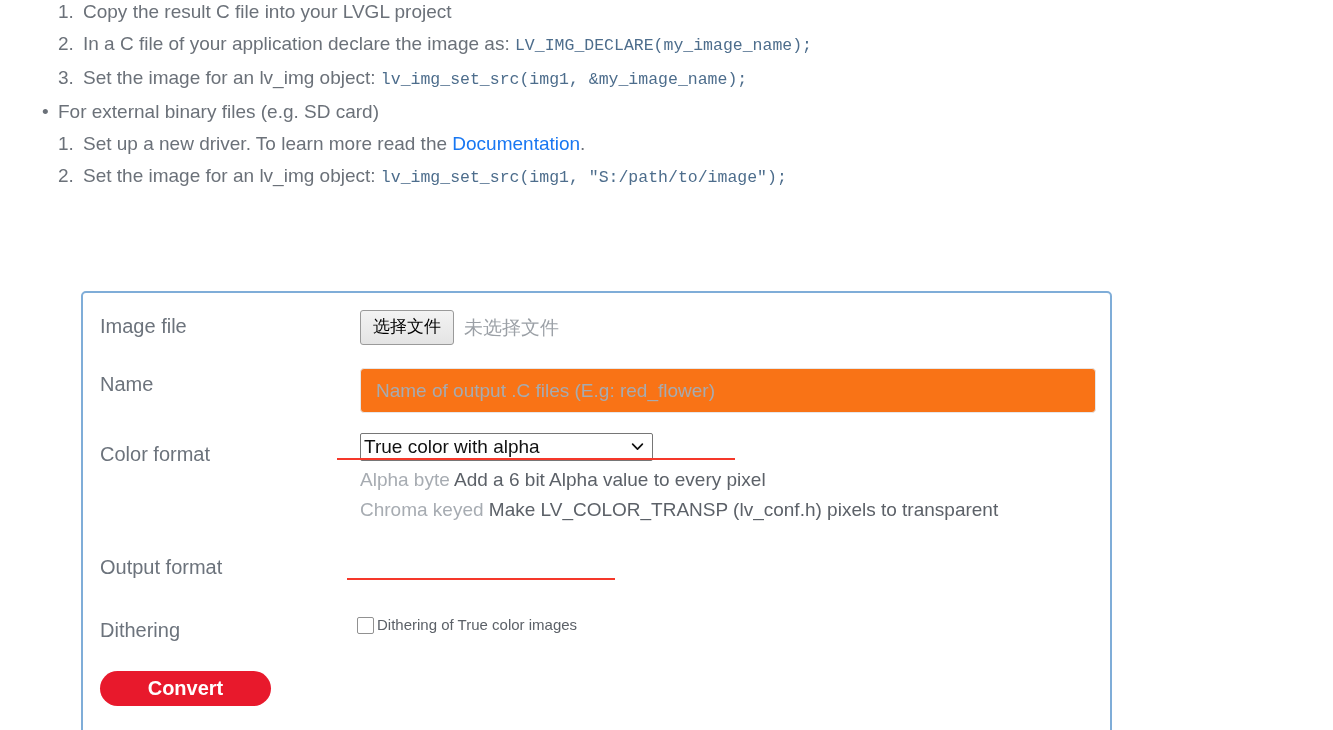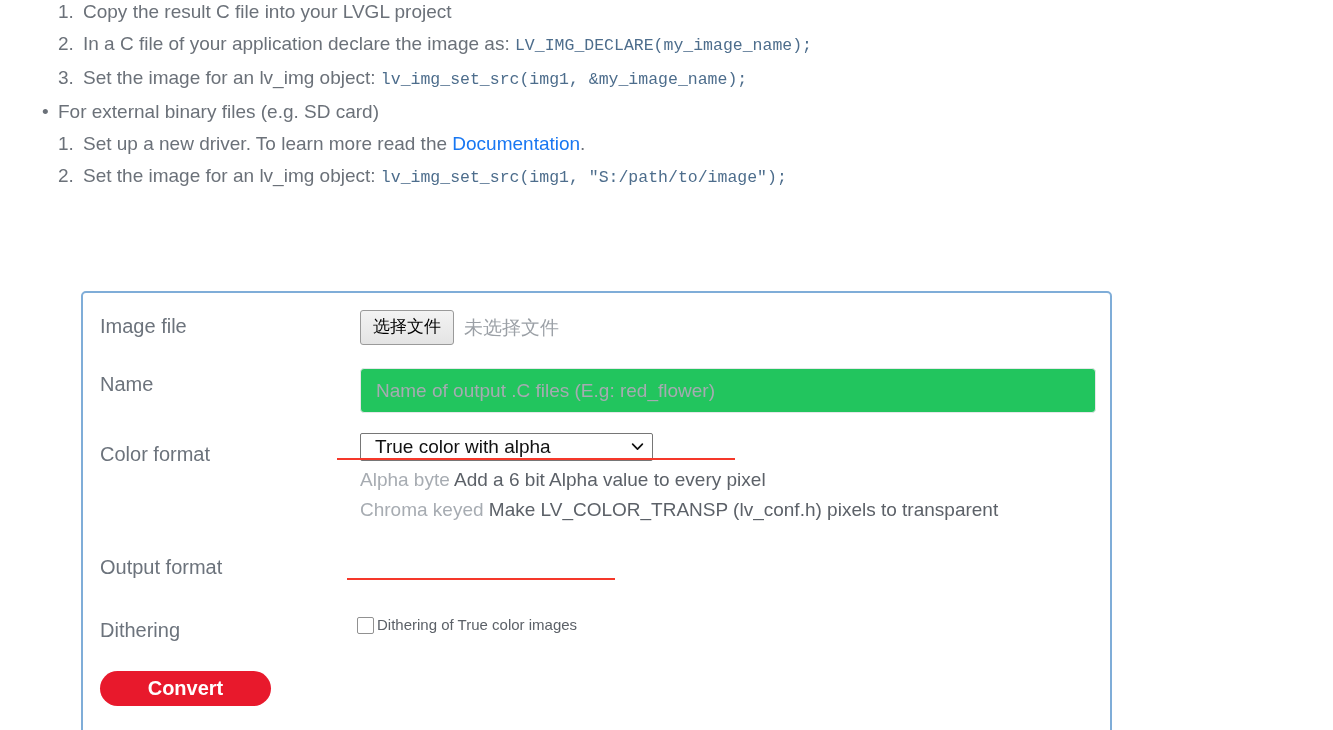--- a/index.html
+++ b/index.html
@@ -112,21 +112,21 @@
   
   .text-input {
     position: absolute;
     left: 277px;
     top: 75px;
     width: 736px;
     height: 45px;
     box-sizing: border-box;
     border: 1px solid #e6e7e9;
     border-radius: 4px;
-    background: #22c55e;
+    background: #f97316;
     font-family: "Liberation Sans", sans-serif;
     font-size: 19px;
     color: #3f4246;
     padding: 0 15px;
     outline: none;
   }
   .text-input::placeholder {
     color: #a6abb1;
     opacity: 1;
   }
@@ -139,21 +139,21 @@
     appearance: none;
     -webkit-appearance: none;
     -moz-appearance: none;
     font-family: "Liberation Sans", sans-serif;
     font-size: 19px;
     color: #111111;
     background: #ffffff;
     border: 1px solid #767676;
     border-radius: 2px;
     box-sizing: border-box;
-    padding: 2px 30px 3px 14px;
+    padding: 2px 30px 3px 3px;
     outline: none;
     height: 28px;
     line-height: 22px;
   }
   .sel-arrow {
     position: absolute;
     right: 9px;
     top: 50%;
     transform: translateY(-55%);
     pointer-events: none;

